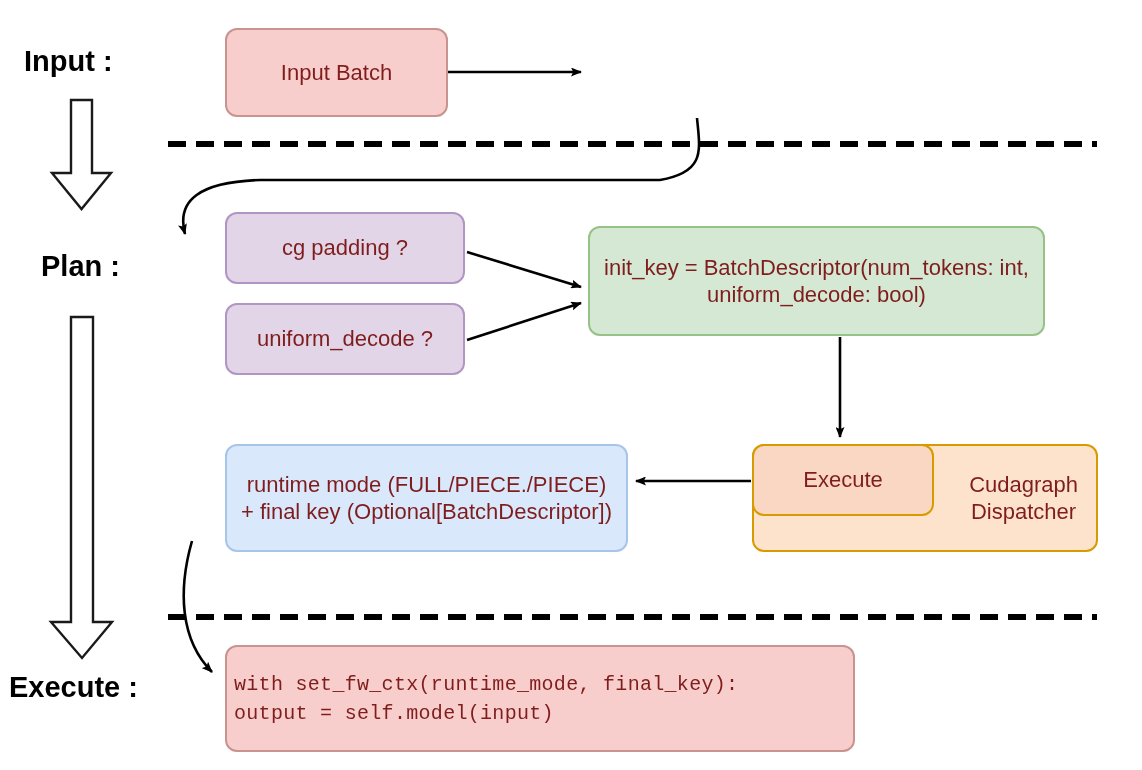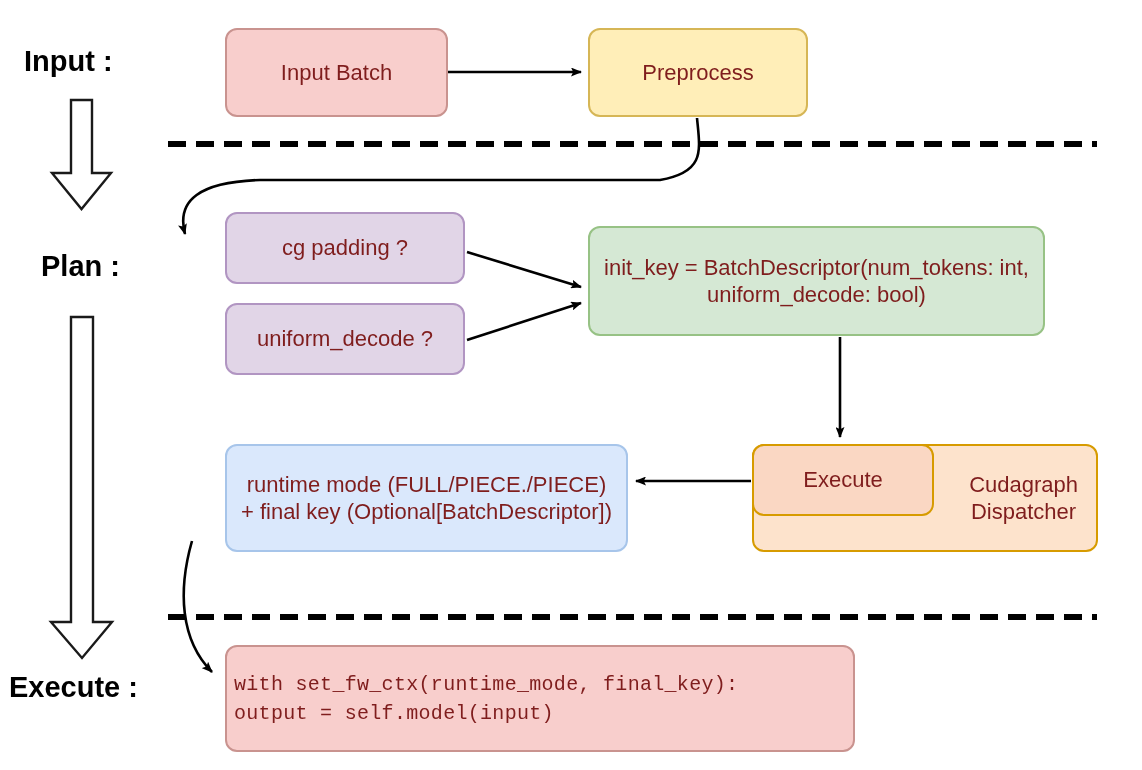--- a/index.html
+++ b/index.html
@@ -106,21 +106,20 @@
 
     <path d="M192,541 C178,590 180,640 212,672" fill="none" stroke="#000000" stroke-width="2.6" marker-end="url(#arrowhead)"></path>
   </svg>
 
   <div class="stage-label" style="left:24px; top:47px;">Input :</div>
   <div class="stage-label" style="left:41px; top:252px;">Plan :</div>
   <div class="stage-label" style="left:9px; top:673px;">Execute :</div>
 
   <div class="node pink" style="left:225px; top:28px; width:223px; height:89px;">Input Batch</div>
 
-  <div class="node yellow" style="left:588px; top:28px; width:220px; height:89px;">Preprocess</div>
 
   <div class="node purple" style="left:225px; top:303px; width:240px; height:72px;">uniform_decode ?</div>
 
   <div class="node purple" style="left:225px; top:212px; width:240px; height:72px;">cg padding ?</div>
 
   <div class="node green" style="left:588px; top:226px; width:457px; height:110px;">init_key = BatchDescriptor(num_tokens: int,
 uniform_decode: bool)</div>
 
   <div class="node orange-outer" style="left:752px; top:444px; width:346px; height:108px; justify-content:flex-end; padding-right:18px;">Cudagraph
 Dispatcher</div>

